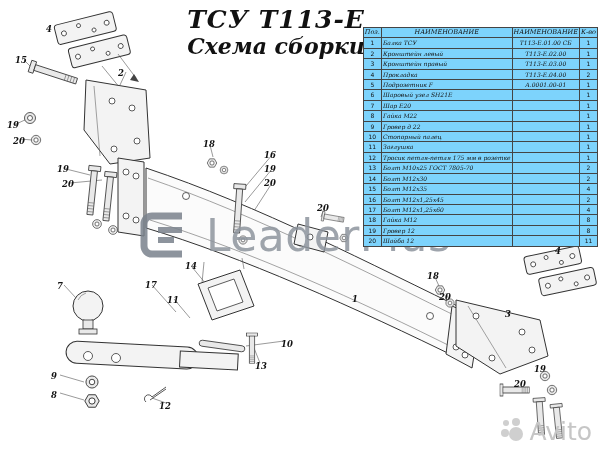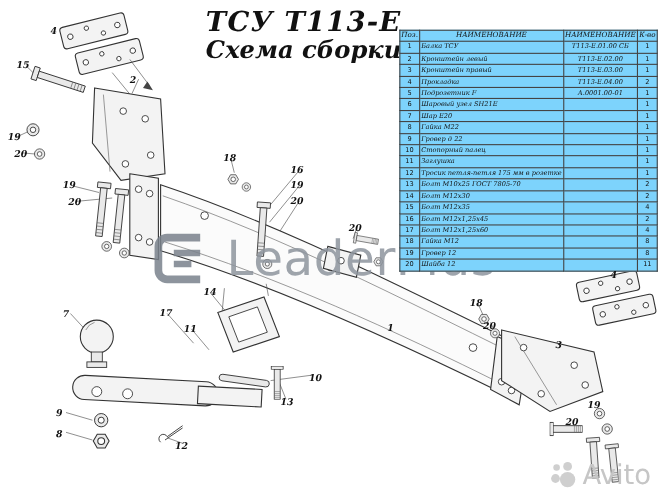--- a/index.html
+++ b/index.html
@@ -27,21 +27,21 @@
   .drawing{position:absolute;inset:0;}
   
   .callouts{position:absolute;inset:0;pointer-events:none;}
   .callout{position:absolute;font-family:"DejaVu Serif",serif;font-style:italic;
     font-size:8.5px;font-weight:600;color:#111;}
   
   .wm{position:absolute;left:136px;top:206px;display:flex;align-items:center;gap:12px;
     opacity:.85;pointer-events:none;}
   .wm-text{font-size:44px;color:#8e959e;letter-spacing:0.5px;font-family:"DejaVu Sans",sans-serif;}
   
-  .avito{position:absolute;right:8px;bottom:4px;display:flex;align-items:center;gap:5px;
+  .avito{position:absolute;right:8px;bottom:4px;display:flex;gap:5px;
     pointer-events:none;}
   .avito-text{font-size:25px;color:#c6c6c6;font-weight:500;}
   
   .ln{stroke:#444;stroke-width:0.9;fill:none;}
   .thin{stroke:#666;stroke-width:0.6;fill:none;}
   .ldr{stroke:#555;stroke-width:0.6;fill:none;}
   .plate{fill:#f3f3f3;stroke:#333;stroke-width:1;}
   .beam{fill:#fbfbfb;stroke:#333;stroke-width:1;}
   .hole{fill:#ffffff;stroke:#333;stroke-width:0.8;}
   .bolt{fill:#e9e9e9;stroke:#333;stroke-width:0.8;}

